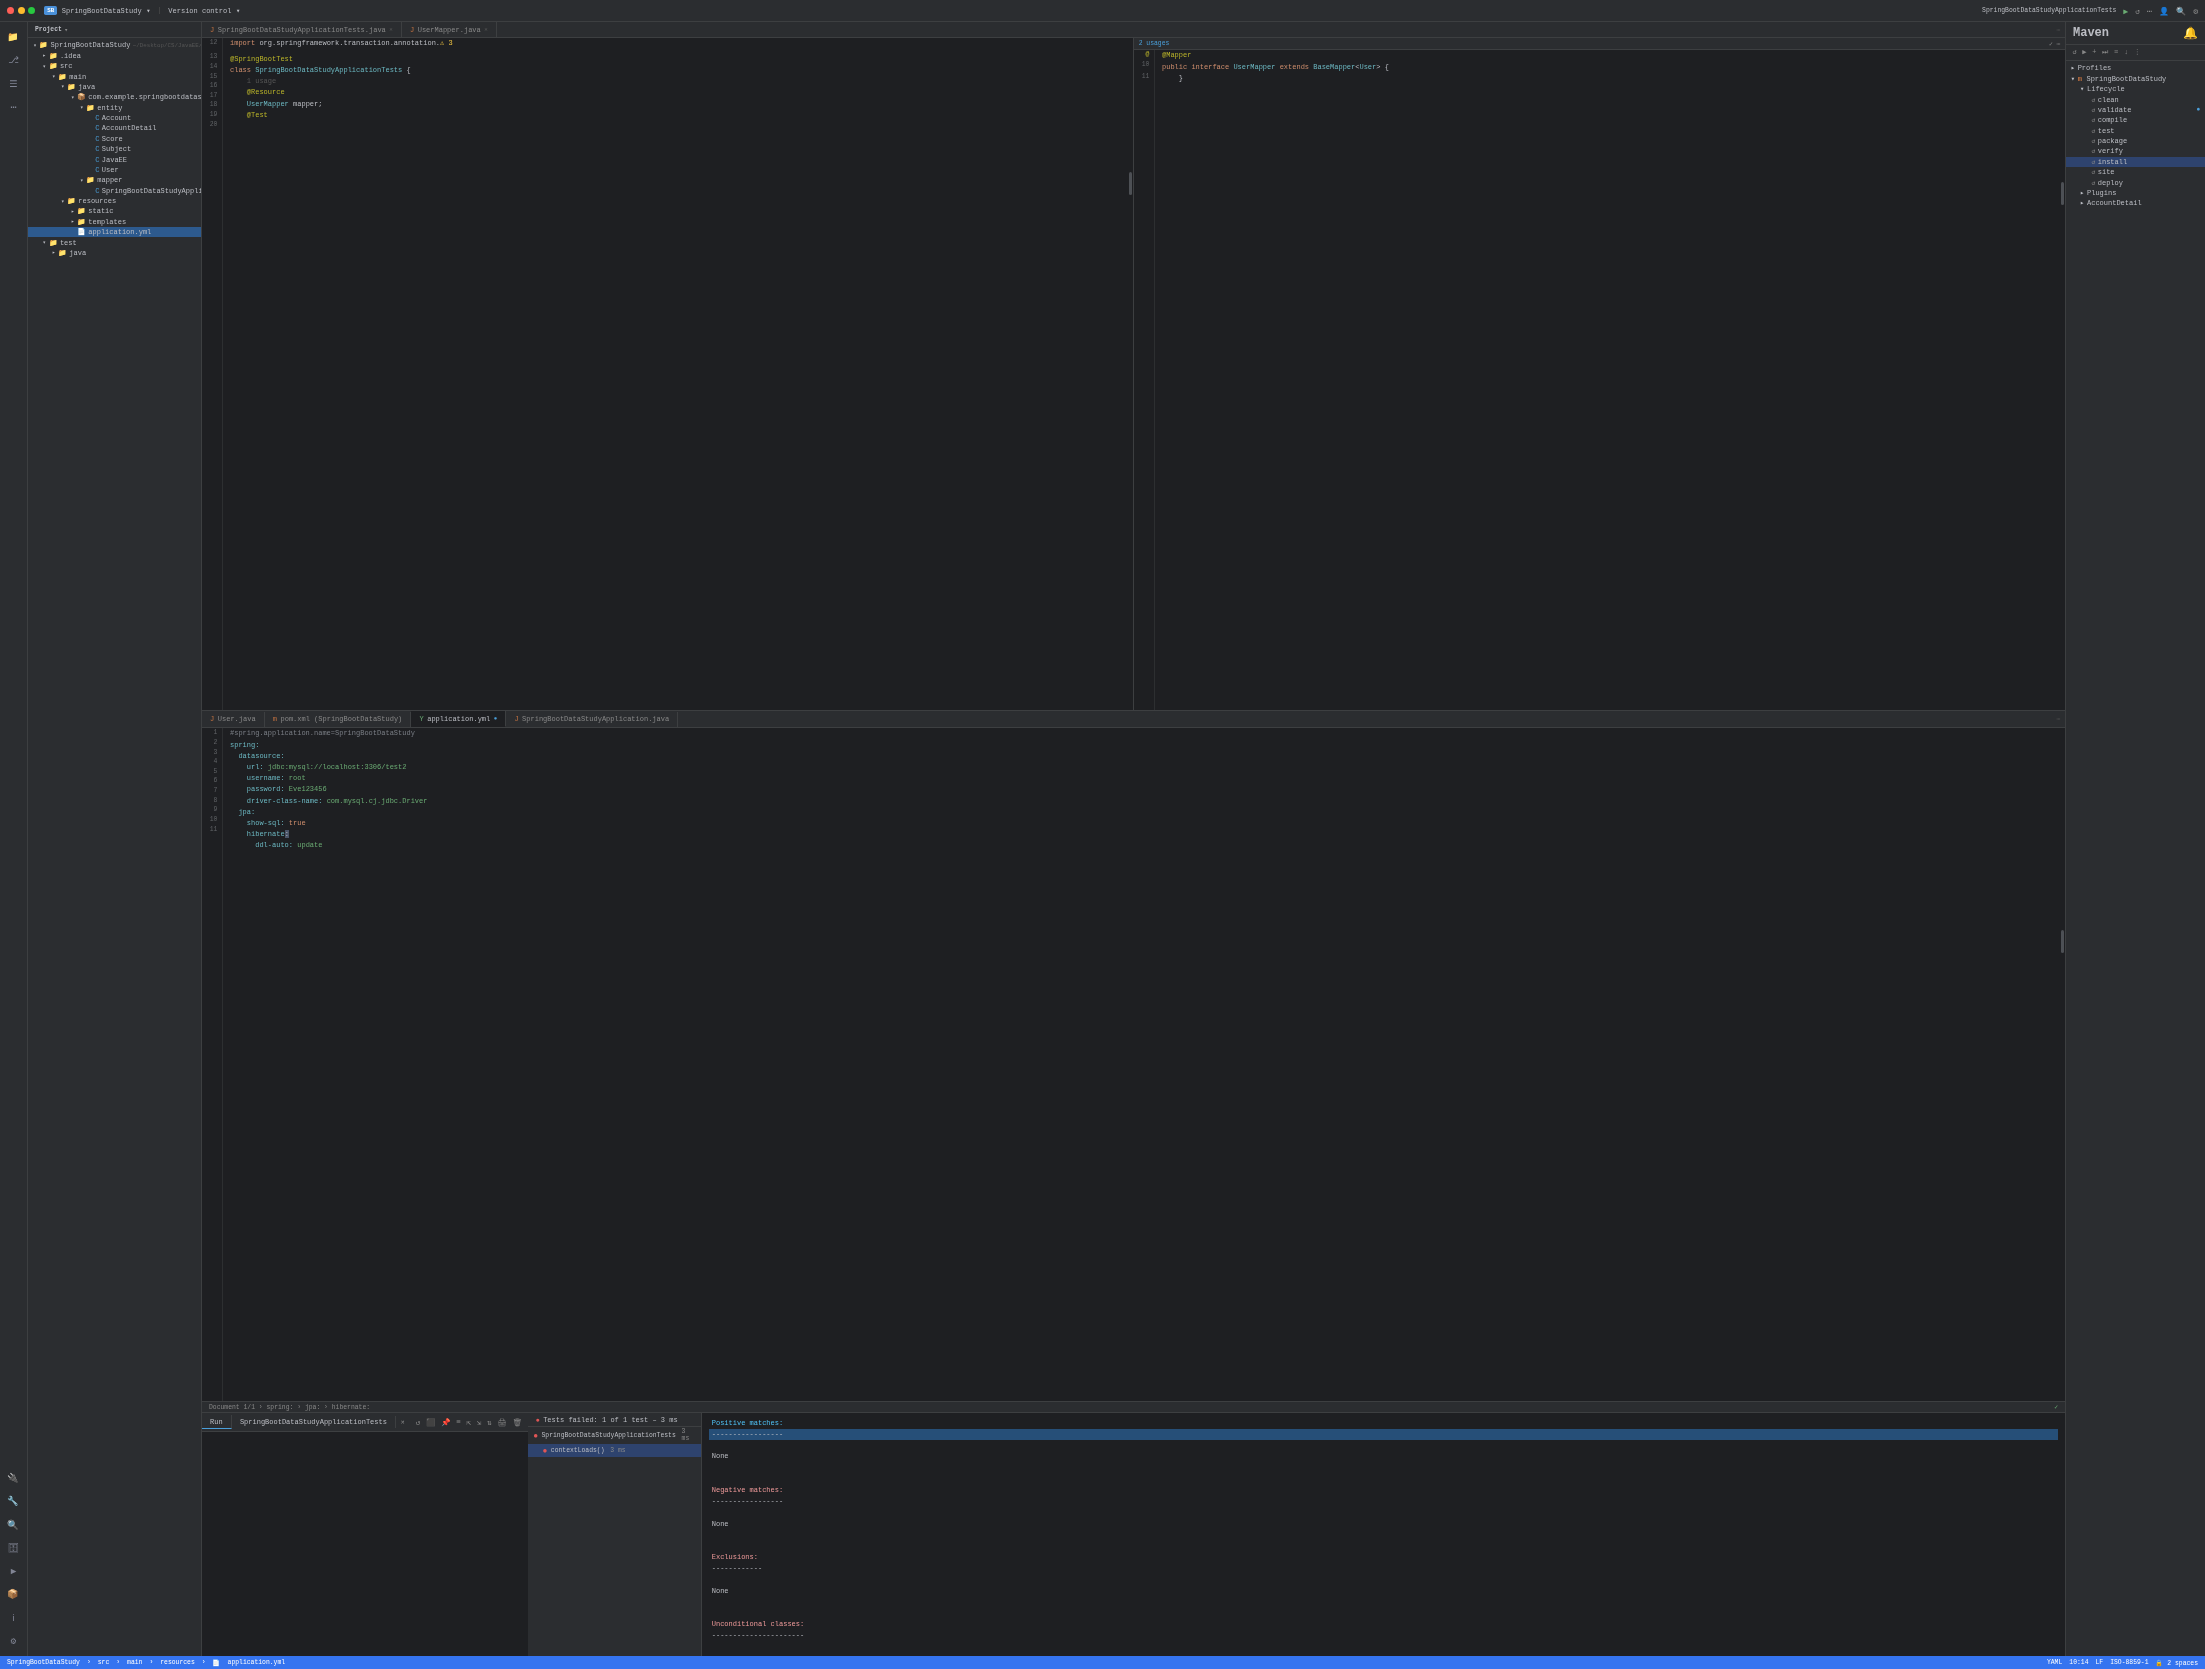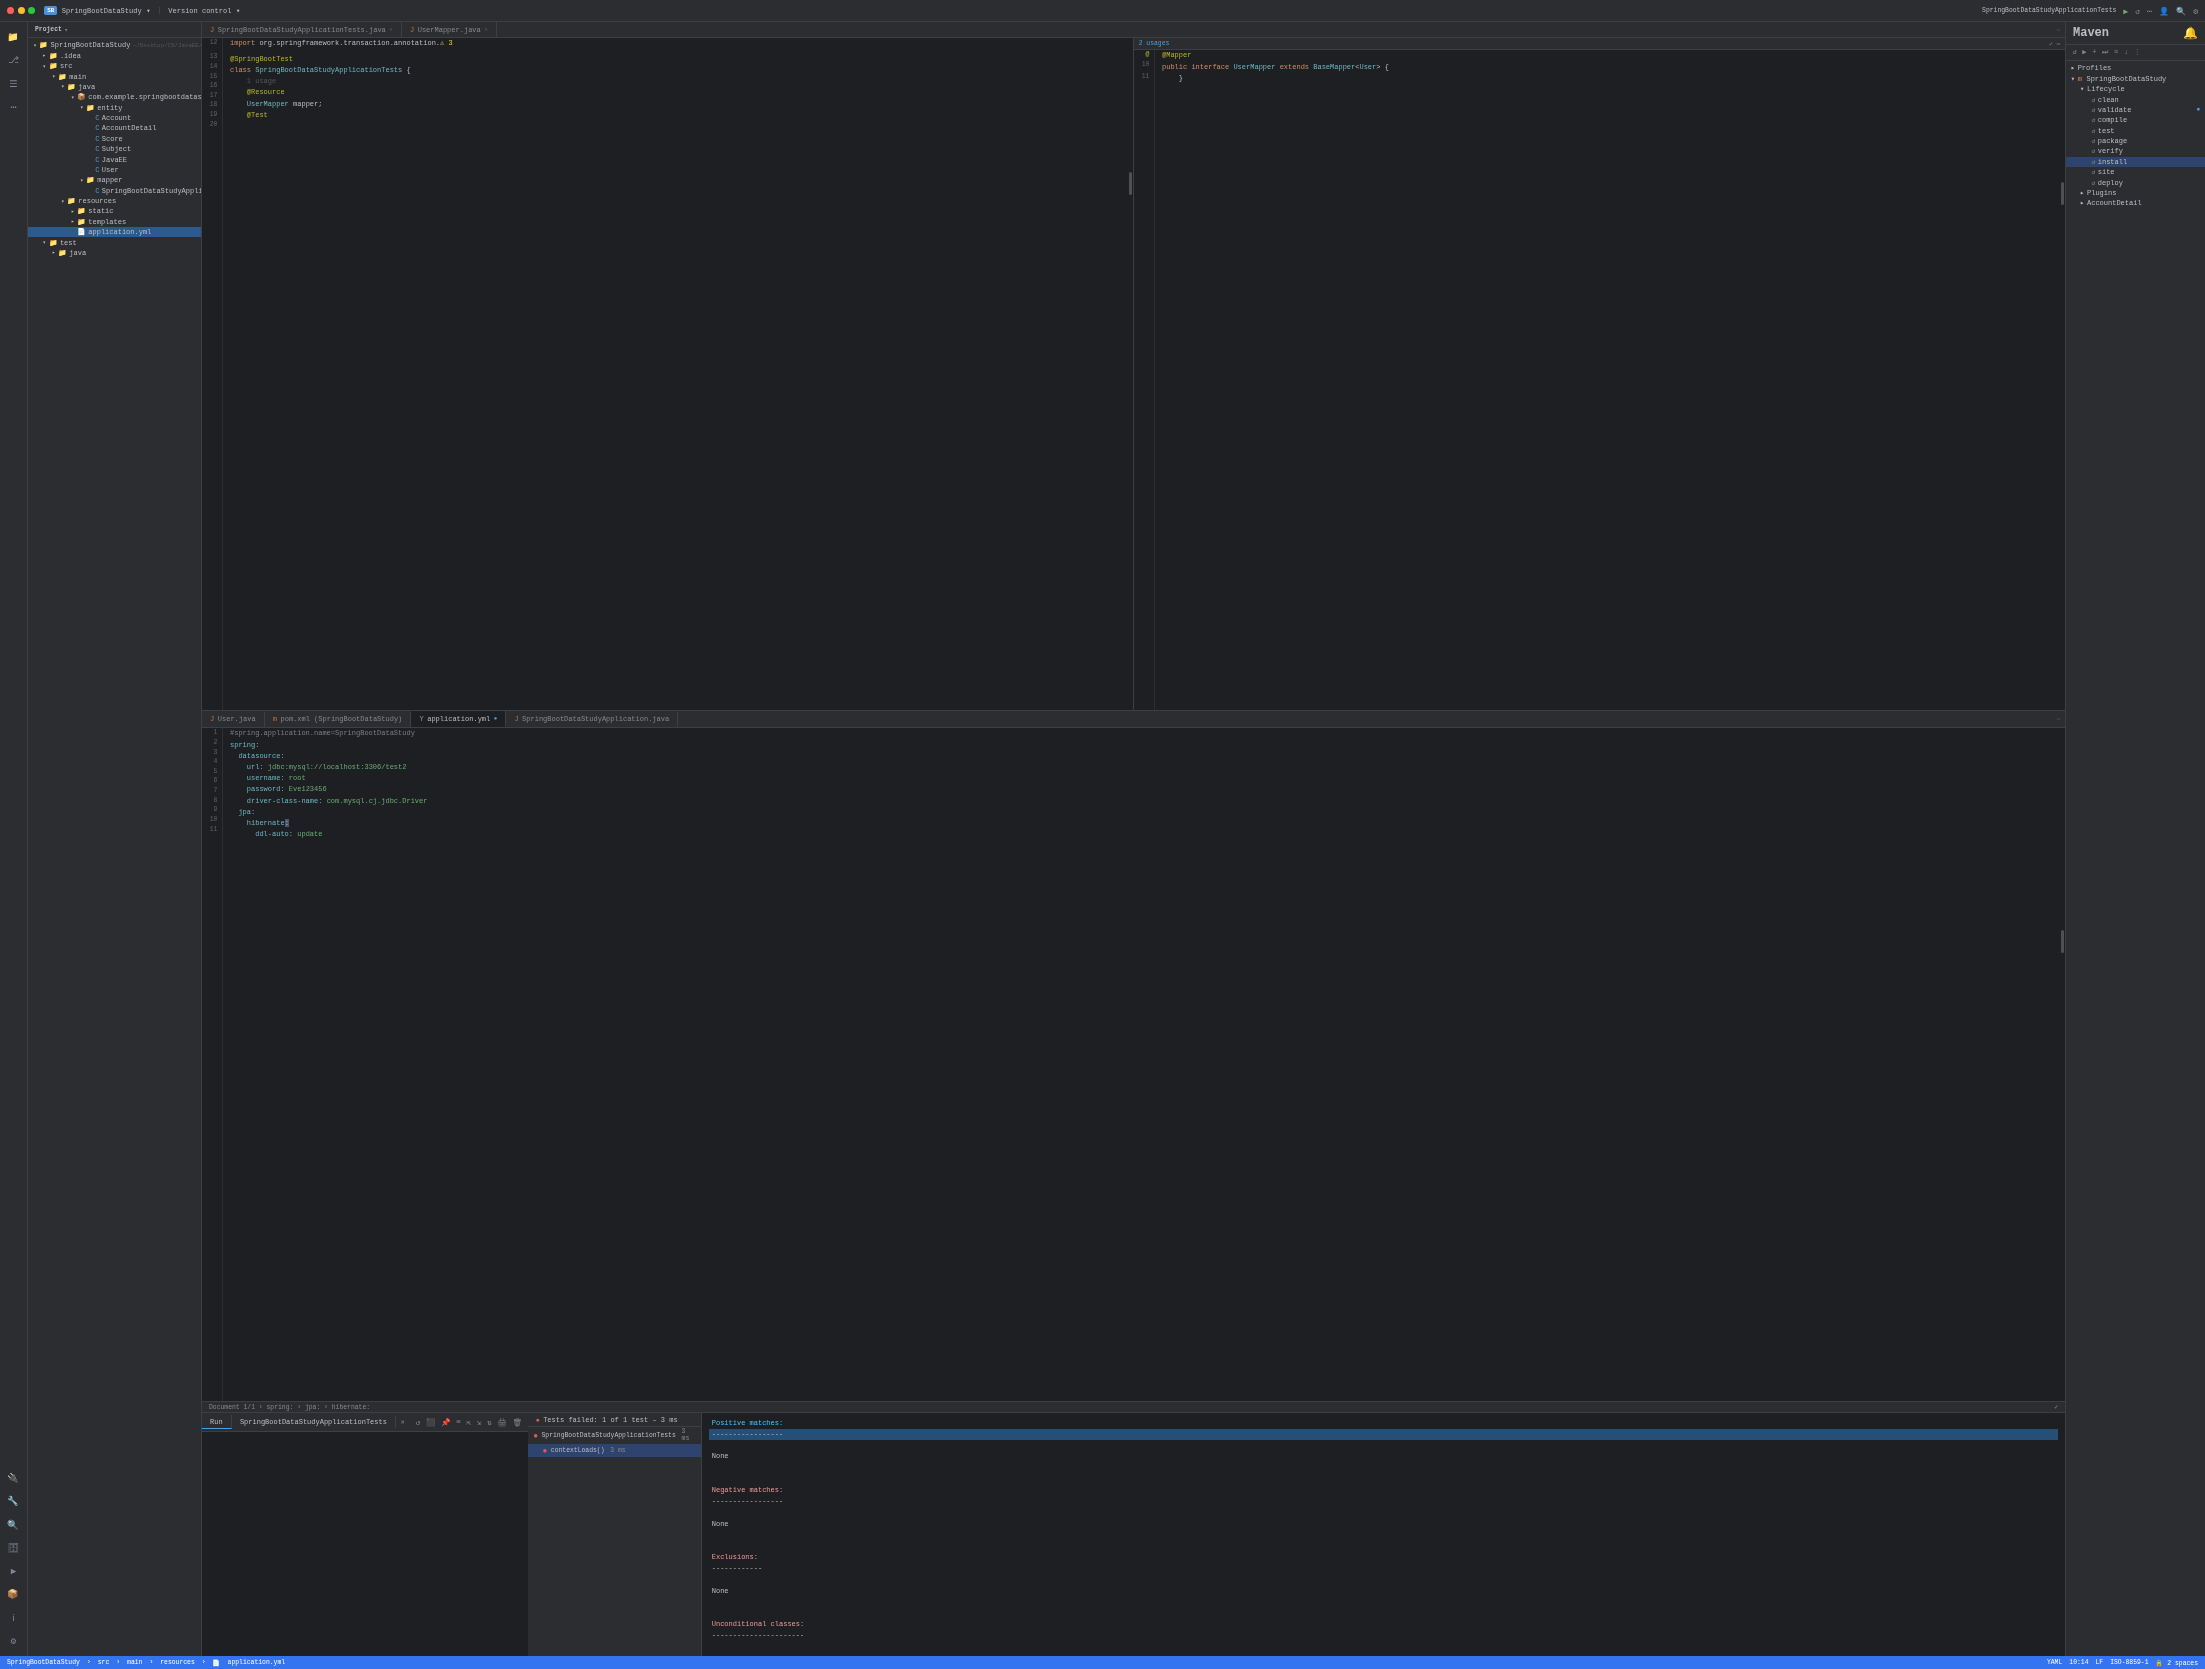--- a/index.html
+++ b/index.html
@@ -769,20 +769,21 @@
           </div>
           <div class="code-content">
             <div class="code-line"><span class="cm">#spring.application.name=SpringBootDataStudy</span></div>
             <div class="code-line"><span class="key">spring:</span></div>
             <div class="code-line">  <span class="key">datasource:</span></div>
             <div class="code-line">    <span class="key">url:</span> <span class="val">jdbc:mysql://localhost:3306/test2</span></div>
             <div class="code-line">    <span class="key">username:</span> <span class="val">root</span></div>
             <div class="code-line">    <span class="key">password:</span> <span class="val">Eve123456</span></div>
             <div class="code-line">    <span class="key">driver-class-name:</span> <span class="val">com.mysql.cj.jdbc.Driver</span></div>
             <div class="code-line">  <span class="key">jpa:</span></div>
+            <div class="code-line">    <span class="key">show-sql:</span> <span class="kw">true</span></div>
             <div class="code-line">    <span class="key">hibernate</span><span style="background:#4a5568;color:#bcbec4;">:</span></div>
             <div class="code-line">      <span class="key">ddl-auto:</span> <span class="val">update</span></div>
           </div>
           <div class="editor-scroll-track">
             <div class="editor-scroll-thumb" style="top:30%;"></div>
           </div>
         </div>
 
         <div class="breadcrumb">
           <span>Document 1/1  ›  spring:  ›  jpa:  ›  hibernate:</span>

